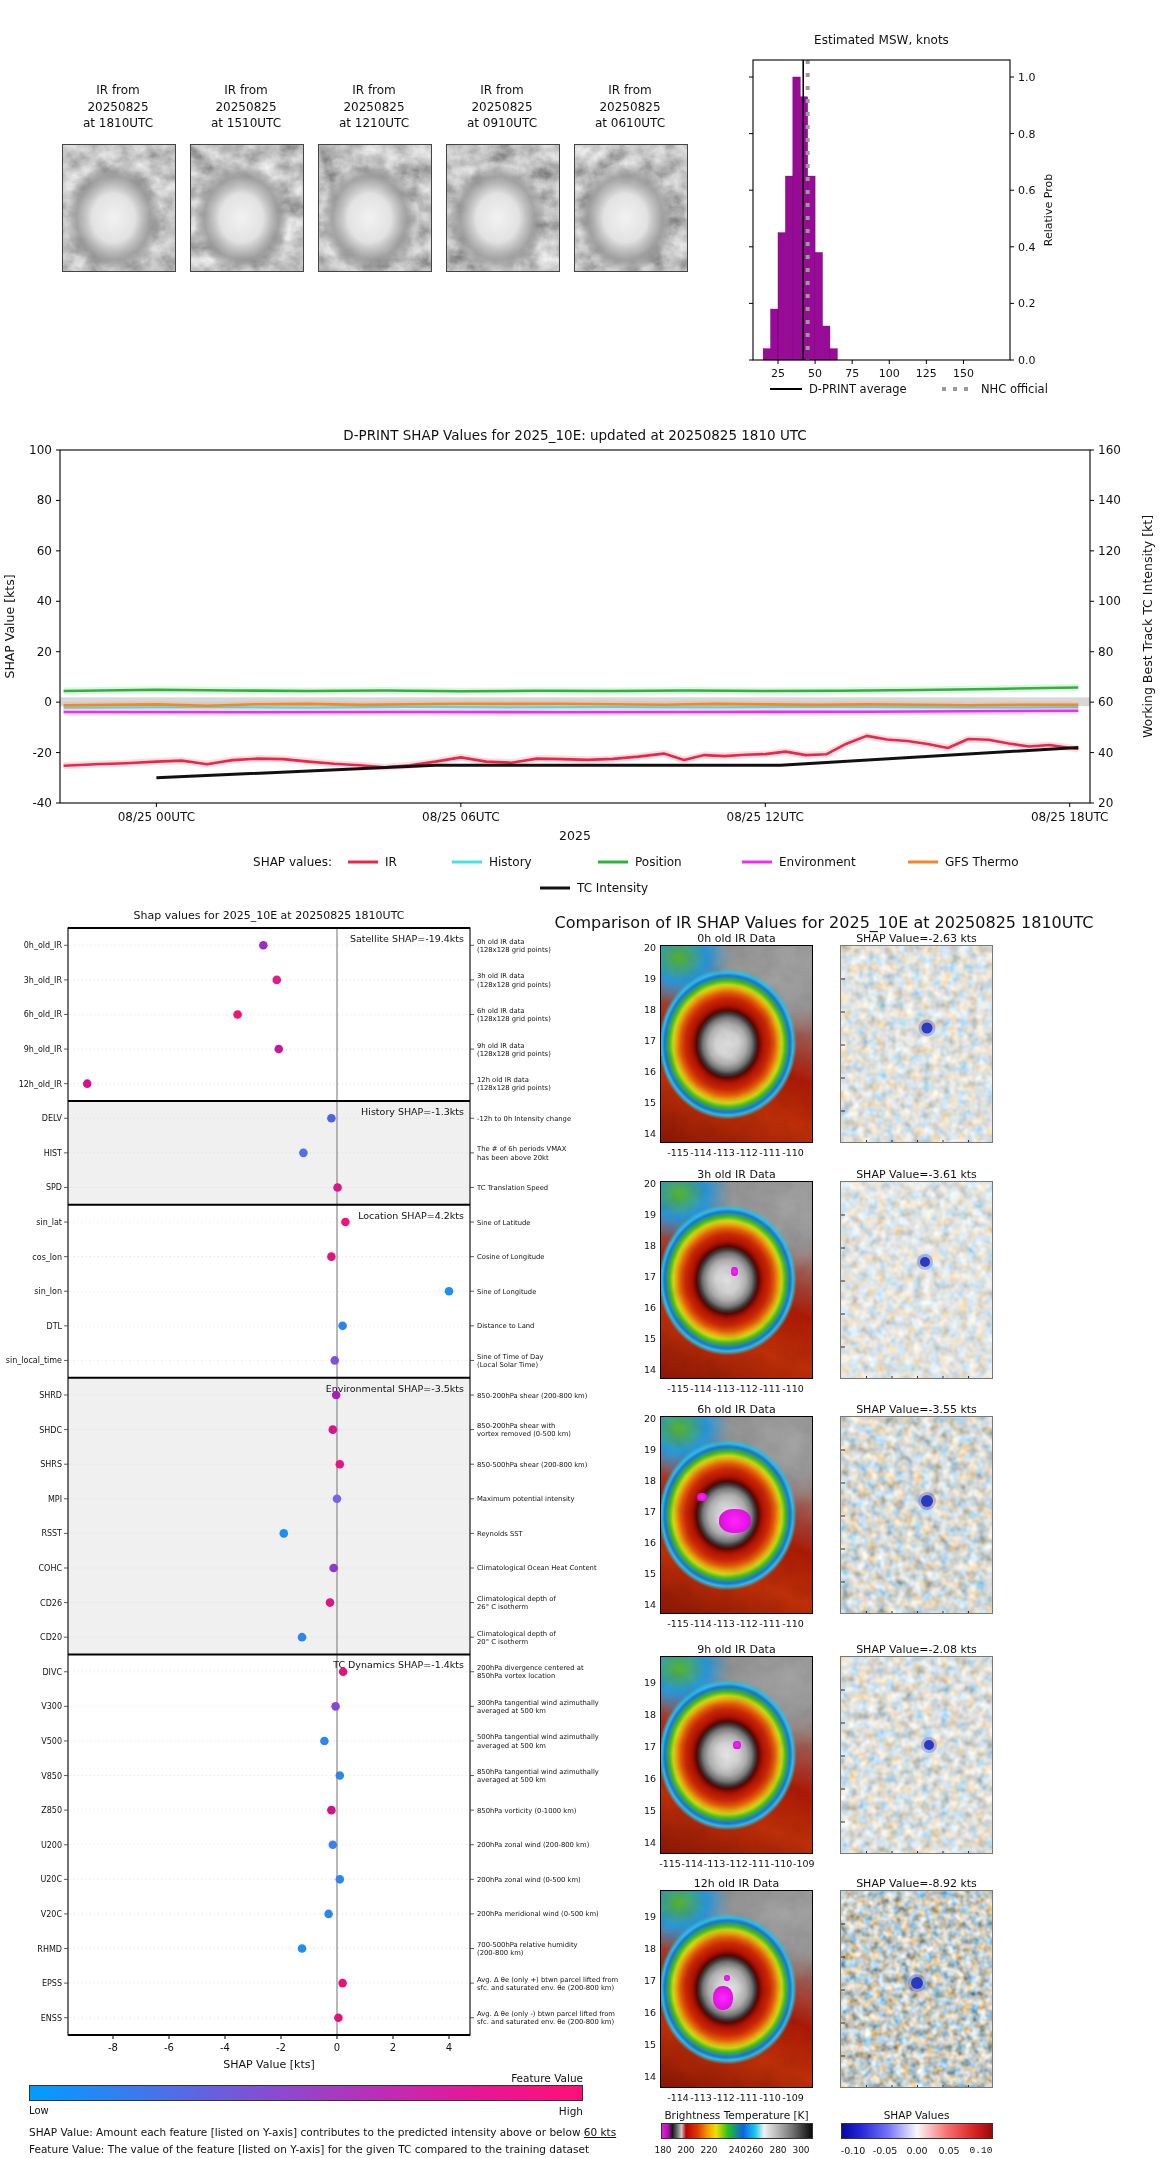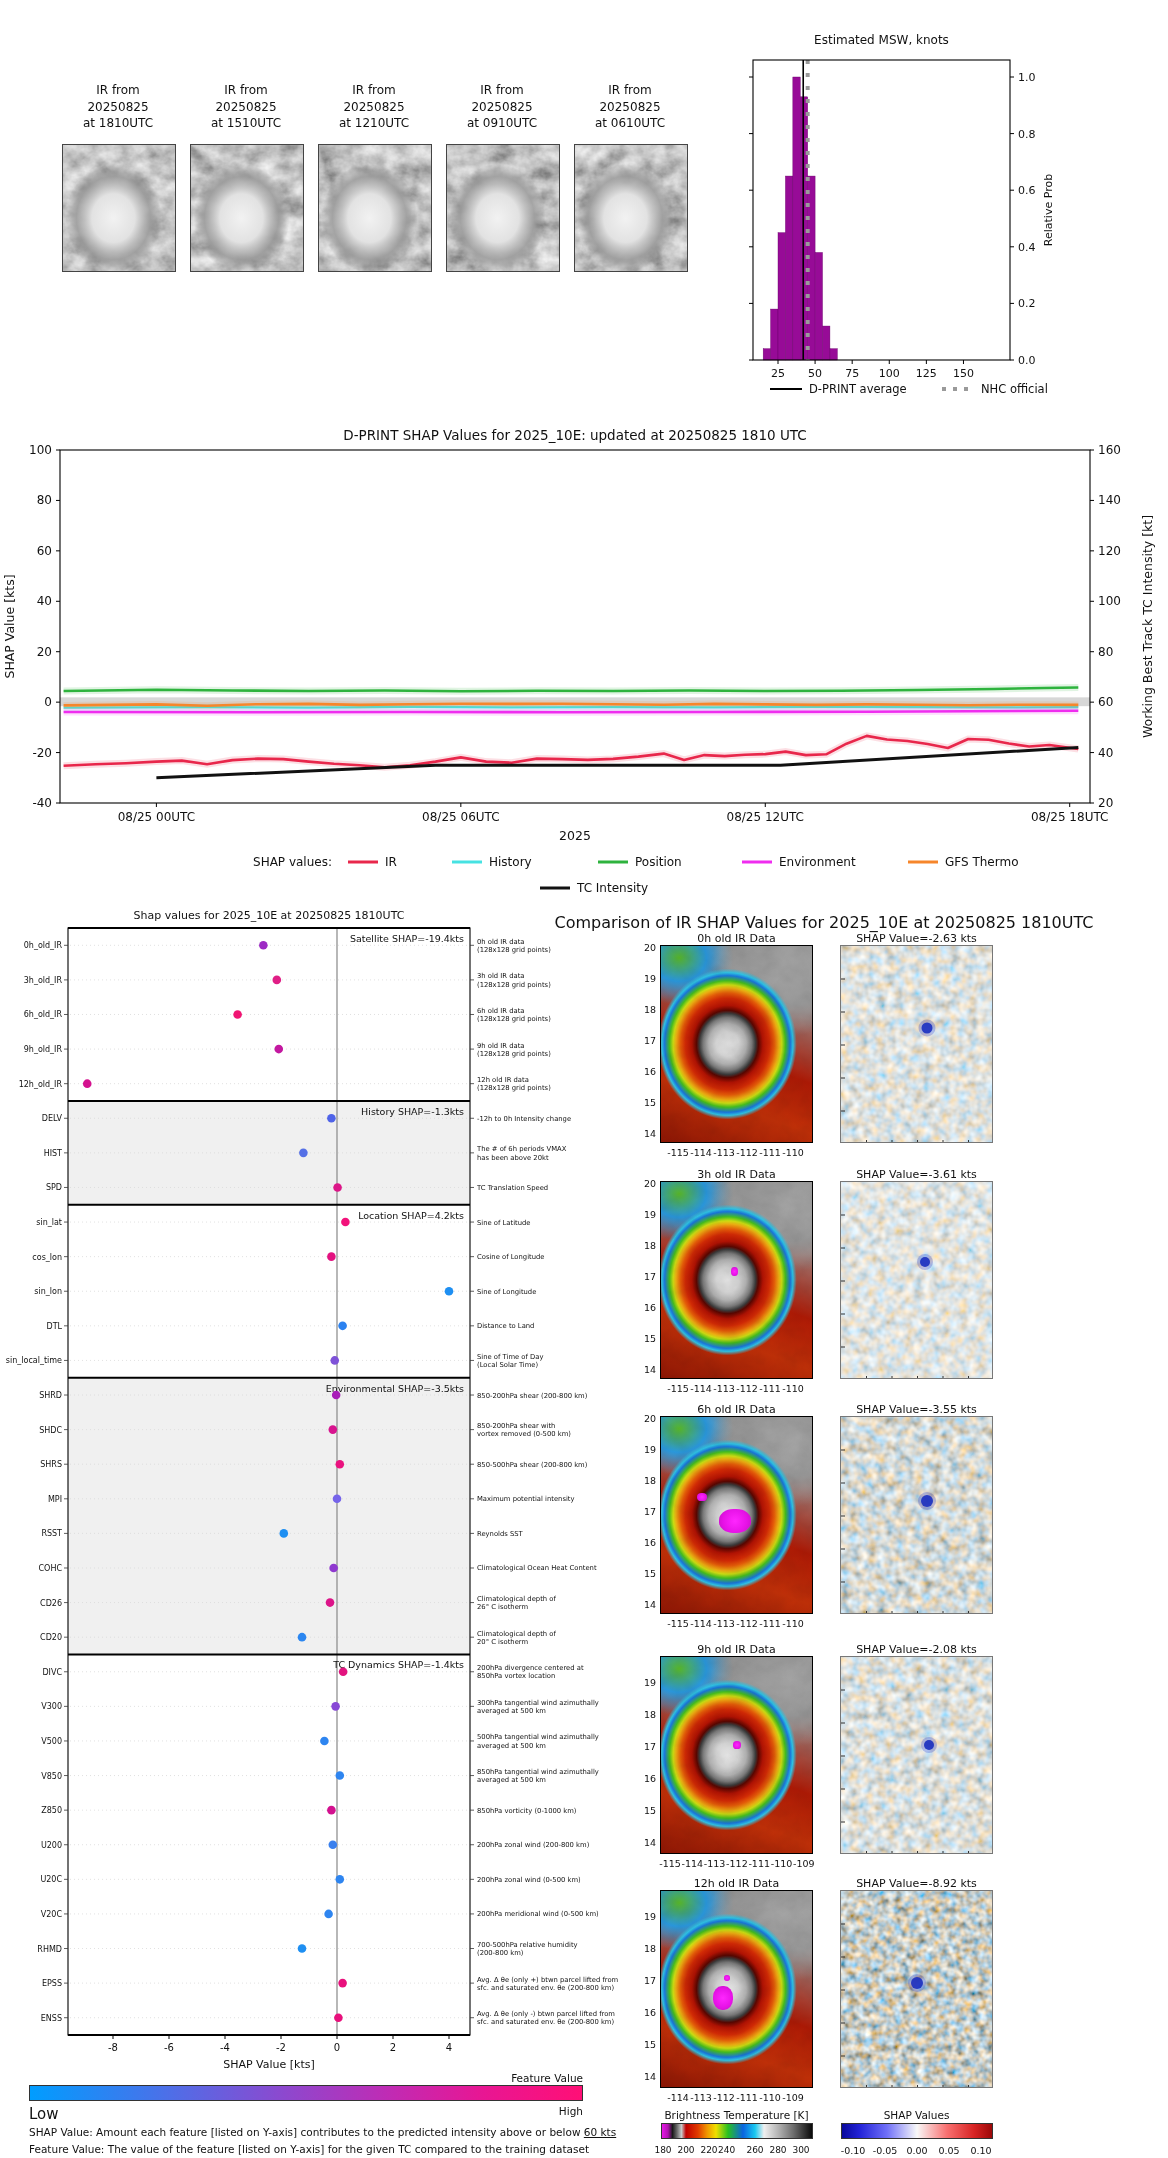--- a/index.html
+++ b/index.html
@@ -485,31 +485,31 @@
           <line x1="0" y1="132" x2="4" y2="132" stroke="#333" stroke-width="1"></line>
           <line x1="127.5" y1="194" x2="127.5" y2="198" stroke="#333" stroke-width="1"></line>
           <line x1="0" y1="165" x2="4" y2="165" stroke="#333" stroke-width="1"></line>
         </svg>
       </div>
       <div class="abs" style="left: 180px; top: 1204px; width: 153px; text-align: center; font-size: 10.5px;">Brightness Temperature [K]</div>
       <div class="cbar" style="left: 181px; top: 1218px; width: 152px; background: linear-gradient(90deg, rgb(232, 24, 232) 0%, rgb(176, 18, 176) 4%, rgb(26, 26, 26) 7%, rgb(106, 106, 106) 10%, rgb(200, 200, 200) 13%, rgb(192, 0, 0) 16%, rgb(224, 60, 0) 24%, rgb(240, 150, 0) 30%, rgb(240, 224, 0) 36%, rgb(40, 192, 32) 44%, rgb(10, 100, 224) 54%, rgb(24, 200, 240) 62%, rgb(240, 240, 240) 68%, rgb(176, 176, 176) 78%, rgb(106, 106, 106) 88%, rgb(10, 10, 10) 100%);"></div>
       <div class="tick-lab" style="left: 169px; top: 1240px; width: 28px; text-align: center; font-size: 9px;">180</div>
       <div class="tick-lab" style="left: 192px; top: 1240px; width: 28px; text-align: center; font-size: 9px;">200</div>
       <div class="tick-lab" style="left: 215px; top: 1240px; width: 28px; text-align: center; font-size: 9px;">220</div>
-      <div class="tick-lab" style="left: 238px; top: 1240px; width: 28px; text-align: left; font-size: 9px;">240</div>
+      <div class="tick-lab" style="left: 238px; top: 1240px; width: 28px; text-align: right; font-size: 9px;">240</div>
       <div class="tick-lab" style="left: 261px; top: 1240px; width: 28px; text-align: center; font-size: 9px;">260</div>
       <div class="tick-lab" style="left: 284px; top: 1240px; width: 28px; text-align: center; font-size: 9px;">280</div>
       <div class="tick-lab" style="left: 307px; top: 1240px; width: 28px; text-align: center; font-size: 9px;">300</div>
       <div class="abs" style="left: 360px; top: 1204px; width: 153px; text-align: center; font-size: 10.5px;">SHAP Values</div>
       <div class="cbar" style="left: 361px; top: 1218px; width: 152px; background: linear-gradient(90deg, rgb(8, 8, 156) 0%, rgb(36, 36, 216) 12%, rgb(112, 112, 248) 30%, rgb(248, 248, 248) 50%, rgb(248, 112, 112) 70%, rgb(216, 36, 36) 88%, rgb(156, 8, 8) 100%);"></div>
       <div class="tick-lab" style="left: 356px; top: 1240px; width: 34px; text-align: center; font-size: 9.5px;">-0.10</div>
       <div class="tick-lab" style="left: 388px; top: 1240px; width: 34px; text-align: center; font-size: 9.5px;">-0.05</div>
       <div class="tick-lab" style="left: 420px; top: 1240px; width: 34px; text-align: center; font-size: 9.5px;">0.00</div>
       <div class="tick-lab" style="left: 452px; top: 1240px; width: 34px; text-align: center; font-size: 9.5px;">0.05</div>
-      <div class="tick-lab" style="left: 484px; top: 1240px; width: 34px; text-align: center; font-size: 9.5px;">0.10</div>
+      <div class="tick-lab" style="left: 484px; top: 1240px; width: 34px; text-align: center; font-size: 9.5px; font-family: Liberation Mono, monospace;">0.10</div>
     </div>
   <svg class="abs" id="dot" style="left:0;top:905px;" width="700" height="1190">
       <text x="269" y="14" text-anchor="middle" font-size="11" fill="#111">Shap values for 2025_10E at 20250825 1810UTC</text>
       <rect x="68" y="195.96875" width="402" height="103.78125" fill="#f0f0f0"></rect>
       <rect x="68" y="472.71875" width="402" height="276.75" fill="#f0f0f0"></rect>
       <line x1="70" y1="40.296875" x2="468" y2="40.296875" stroke="#d9d9d9" stroke-width="0.8" stroke-dasharray="1 3"></line>
       <line x1="70" y1="74.890625" x2="468" y2="74.890625" stroke="#d9d9d9" stroke-width="0.8" stroke-dasharray="1 3"></line>
       <line x1="70" y1="109.484375" x2="468" y2="109.484375" stroke="#d9d9d9" stroke-width="0.8" stroke-dasharray="1 3"></line>
       <line x1="70" y1="144.078125" x2="468" y2="144.078125" stroke="#d9d9d9" stroke-width="0.8" stroke-dasharray="1 3"></line>
       <line x1="70" y1="178.671875" x2="468" y2="178.671875" stroke="#d9d9d9" stroke-width="0.8" stroke-dasharray="1 3"></line>
@@ -725,18 +725,18 @@
       <text x="337" y="1146" text-anchor="middle" font-size="10" fill="#111">0</text>
       <line x1="393" y1="1130" x2="393" y2="1134" stroke="#000" stroke-width="1"></line>
       <text x="393" y="1146" text-anchor="middle" font-size="10" fill="#111">2</text>
       <line x1="449" y1="1130" x2="449" y2="1134" stroke="#000" stroke-width="1"></line>
       <text x="449" y="1146" text-anchor="middle" font-size="10" fill="#111">4</text>
       <text x="269" y="1163" text-anchor="middle" font-size="11" fill="#111">SHAP Value [kts]</text>
     </svg>
   <div class="abs" id="footerL" style="left:0;top:2065px;width:700px;height:93px;">
       <div class="abs" style="left: 380px; top: 7px; width: 203px; text-align: right; font-size: 10.5px;">Feature Value</div>
       <div class="cbar" style="left: 29px; top: 20px; width: 554px; background: linear-gradient(90deg, rgb(0, 157, 255) 0%, rgb(77, 111, 232) 25%, rgb(138, 74, 208) 45%, rgb(192, 43, 180) 65%, rgb(232, 22, 147) 82%, rgb(255, 15, 118) 100%);"></div>
-      <div class="abs" style="left: 29px; top: 40px; font-size: 15px;">Low</div>
+      <div class="abs" style="left: 29px; top: 40px; font-size: 10px;">Low</div>
       <div class="abs" style="left: 483px; top: 40px; width: 100px; text-align: right; font-size: 10.5px;">High</div>
       <div class="note" style="left: 29px; top: 61px;"><span>SHAP Value: Amount each feature [listed on Y-axis] contributes to the predicted intensity above or below </span><span style="text-decoration: underline;">60 kts</span></div>
       <div class="note" style="left: 29px; top: 78px;">Feature Value: The value of the feature [listed on Y-axis] for the given TC compared to the training dataset</div>
     </div>
 </div>
 
 </body></html>

